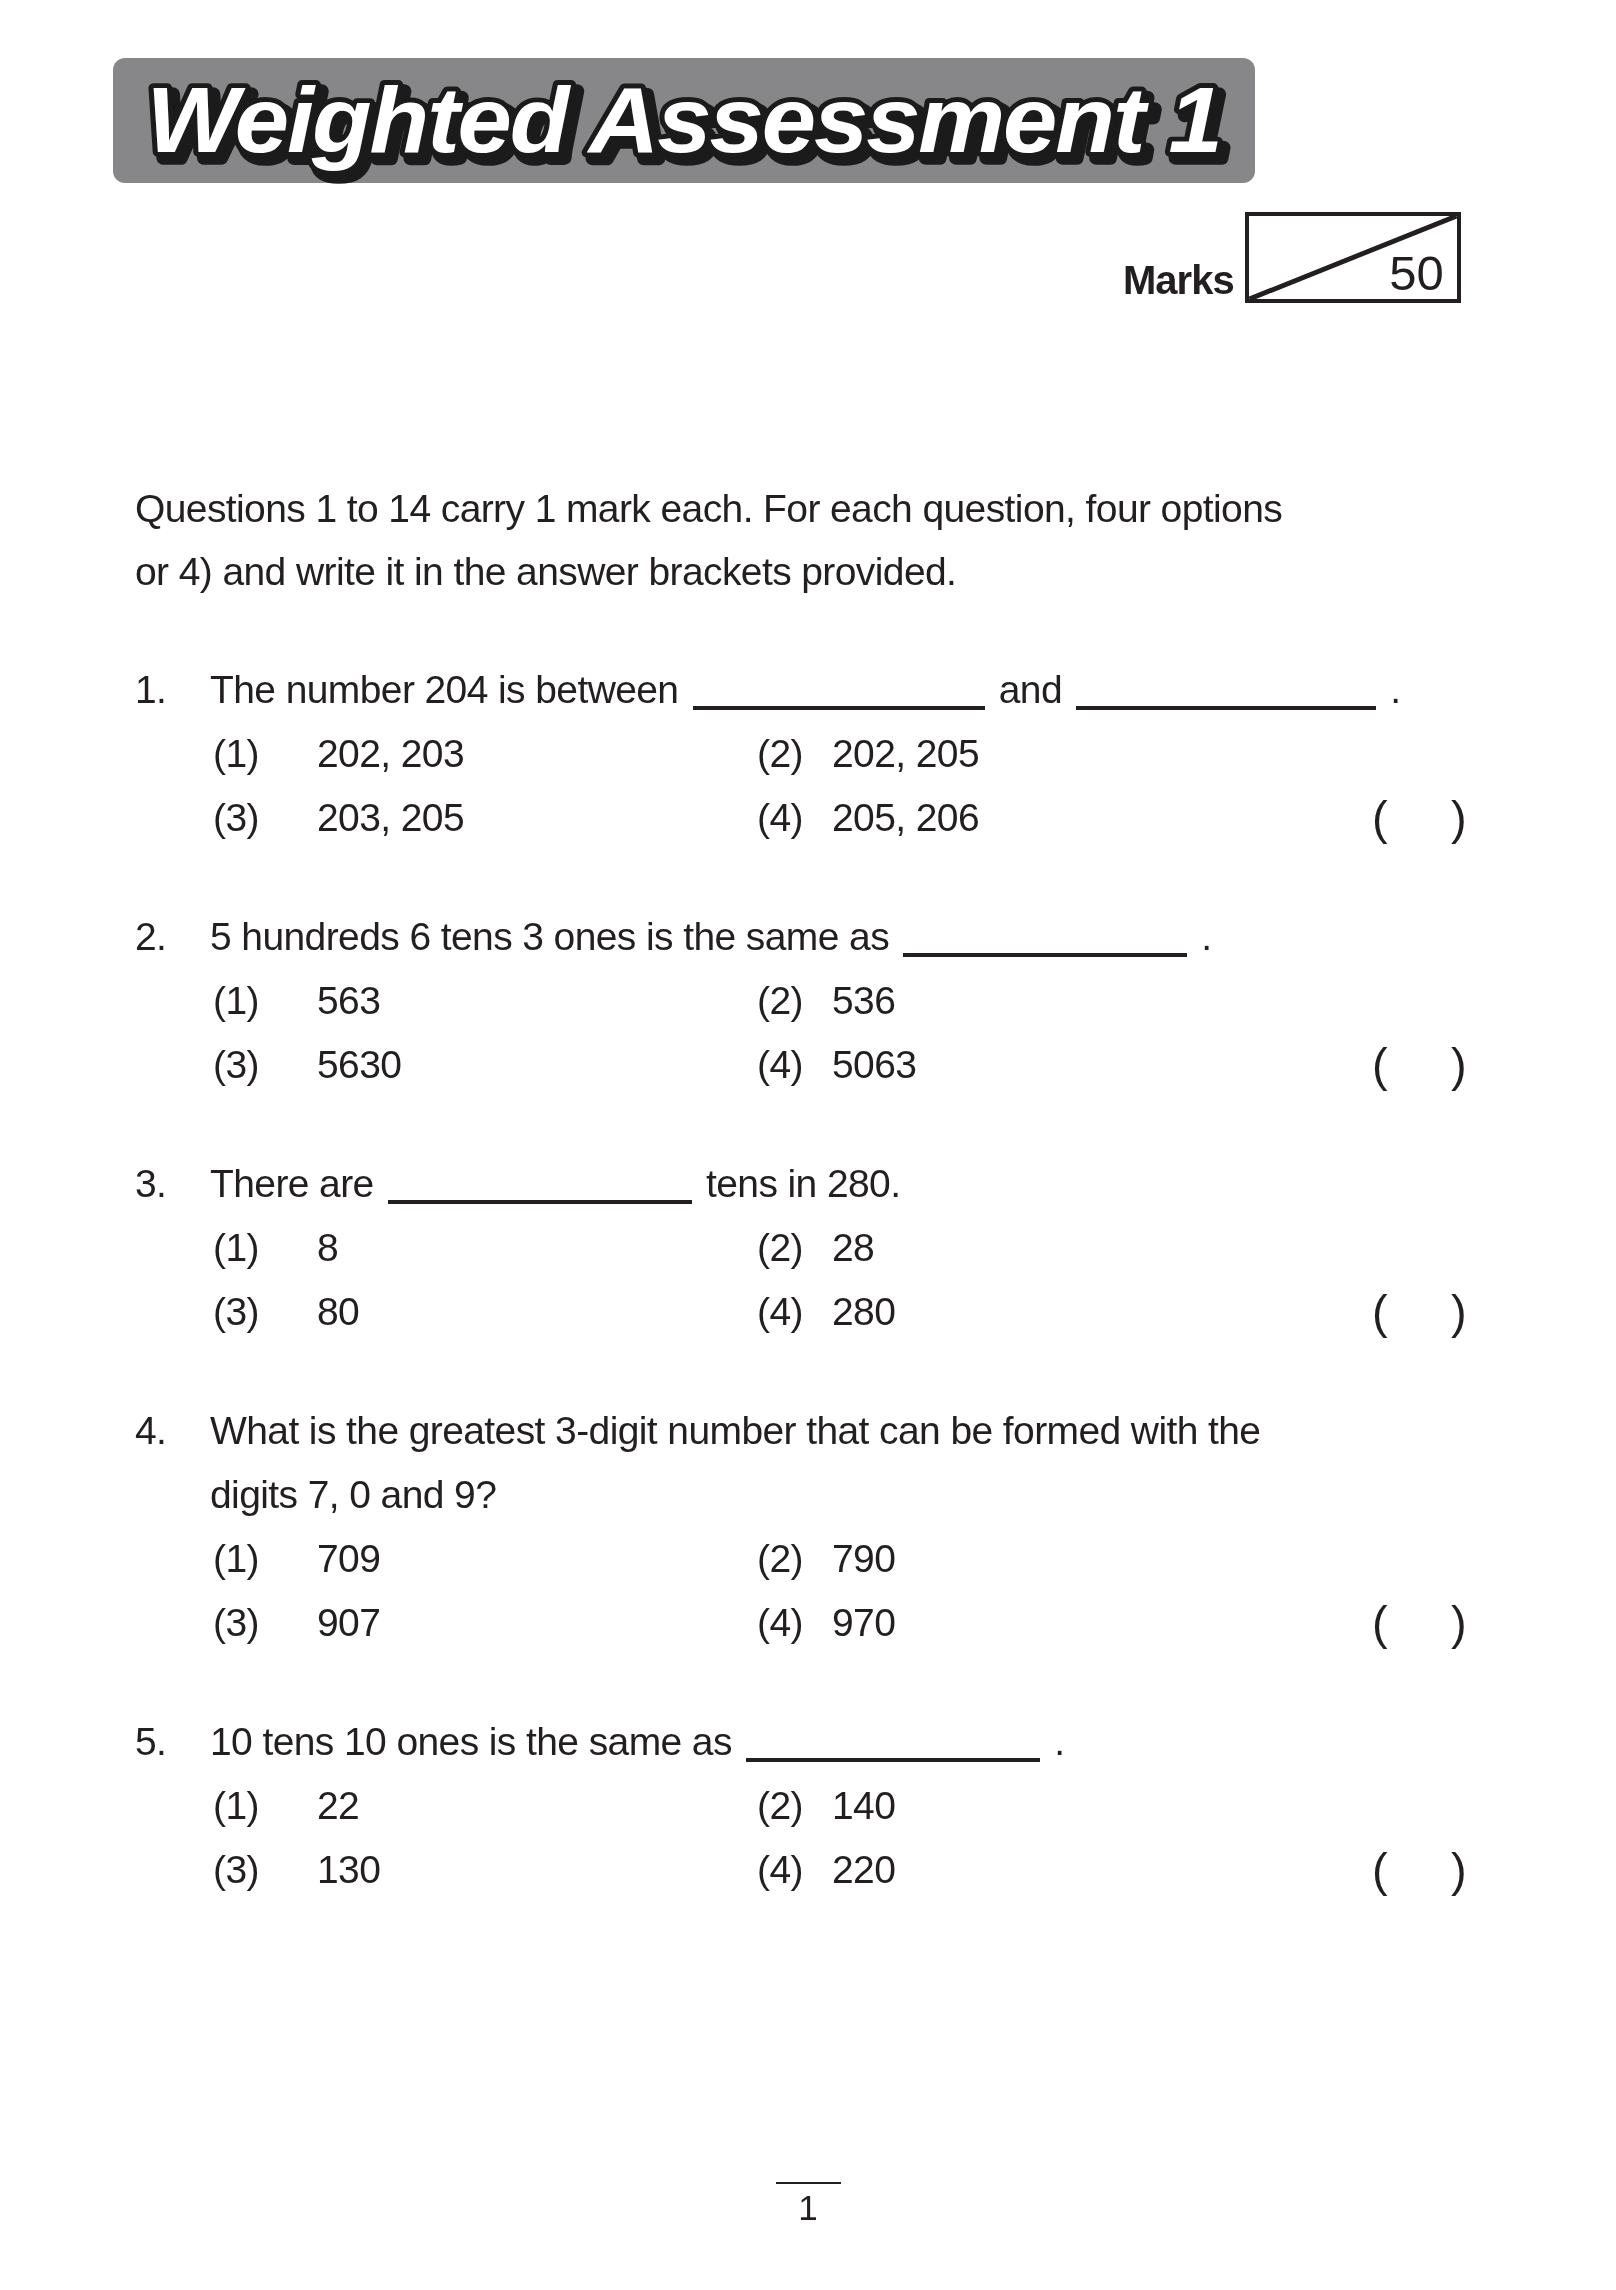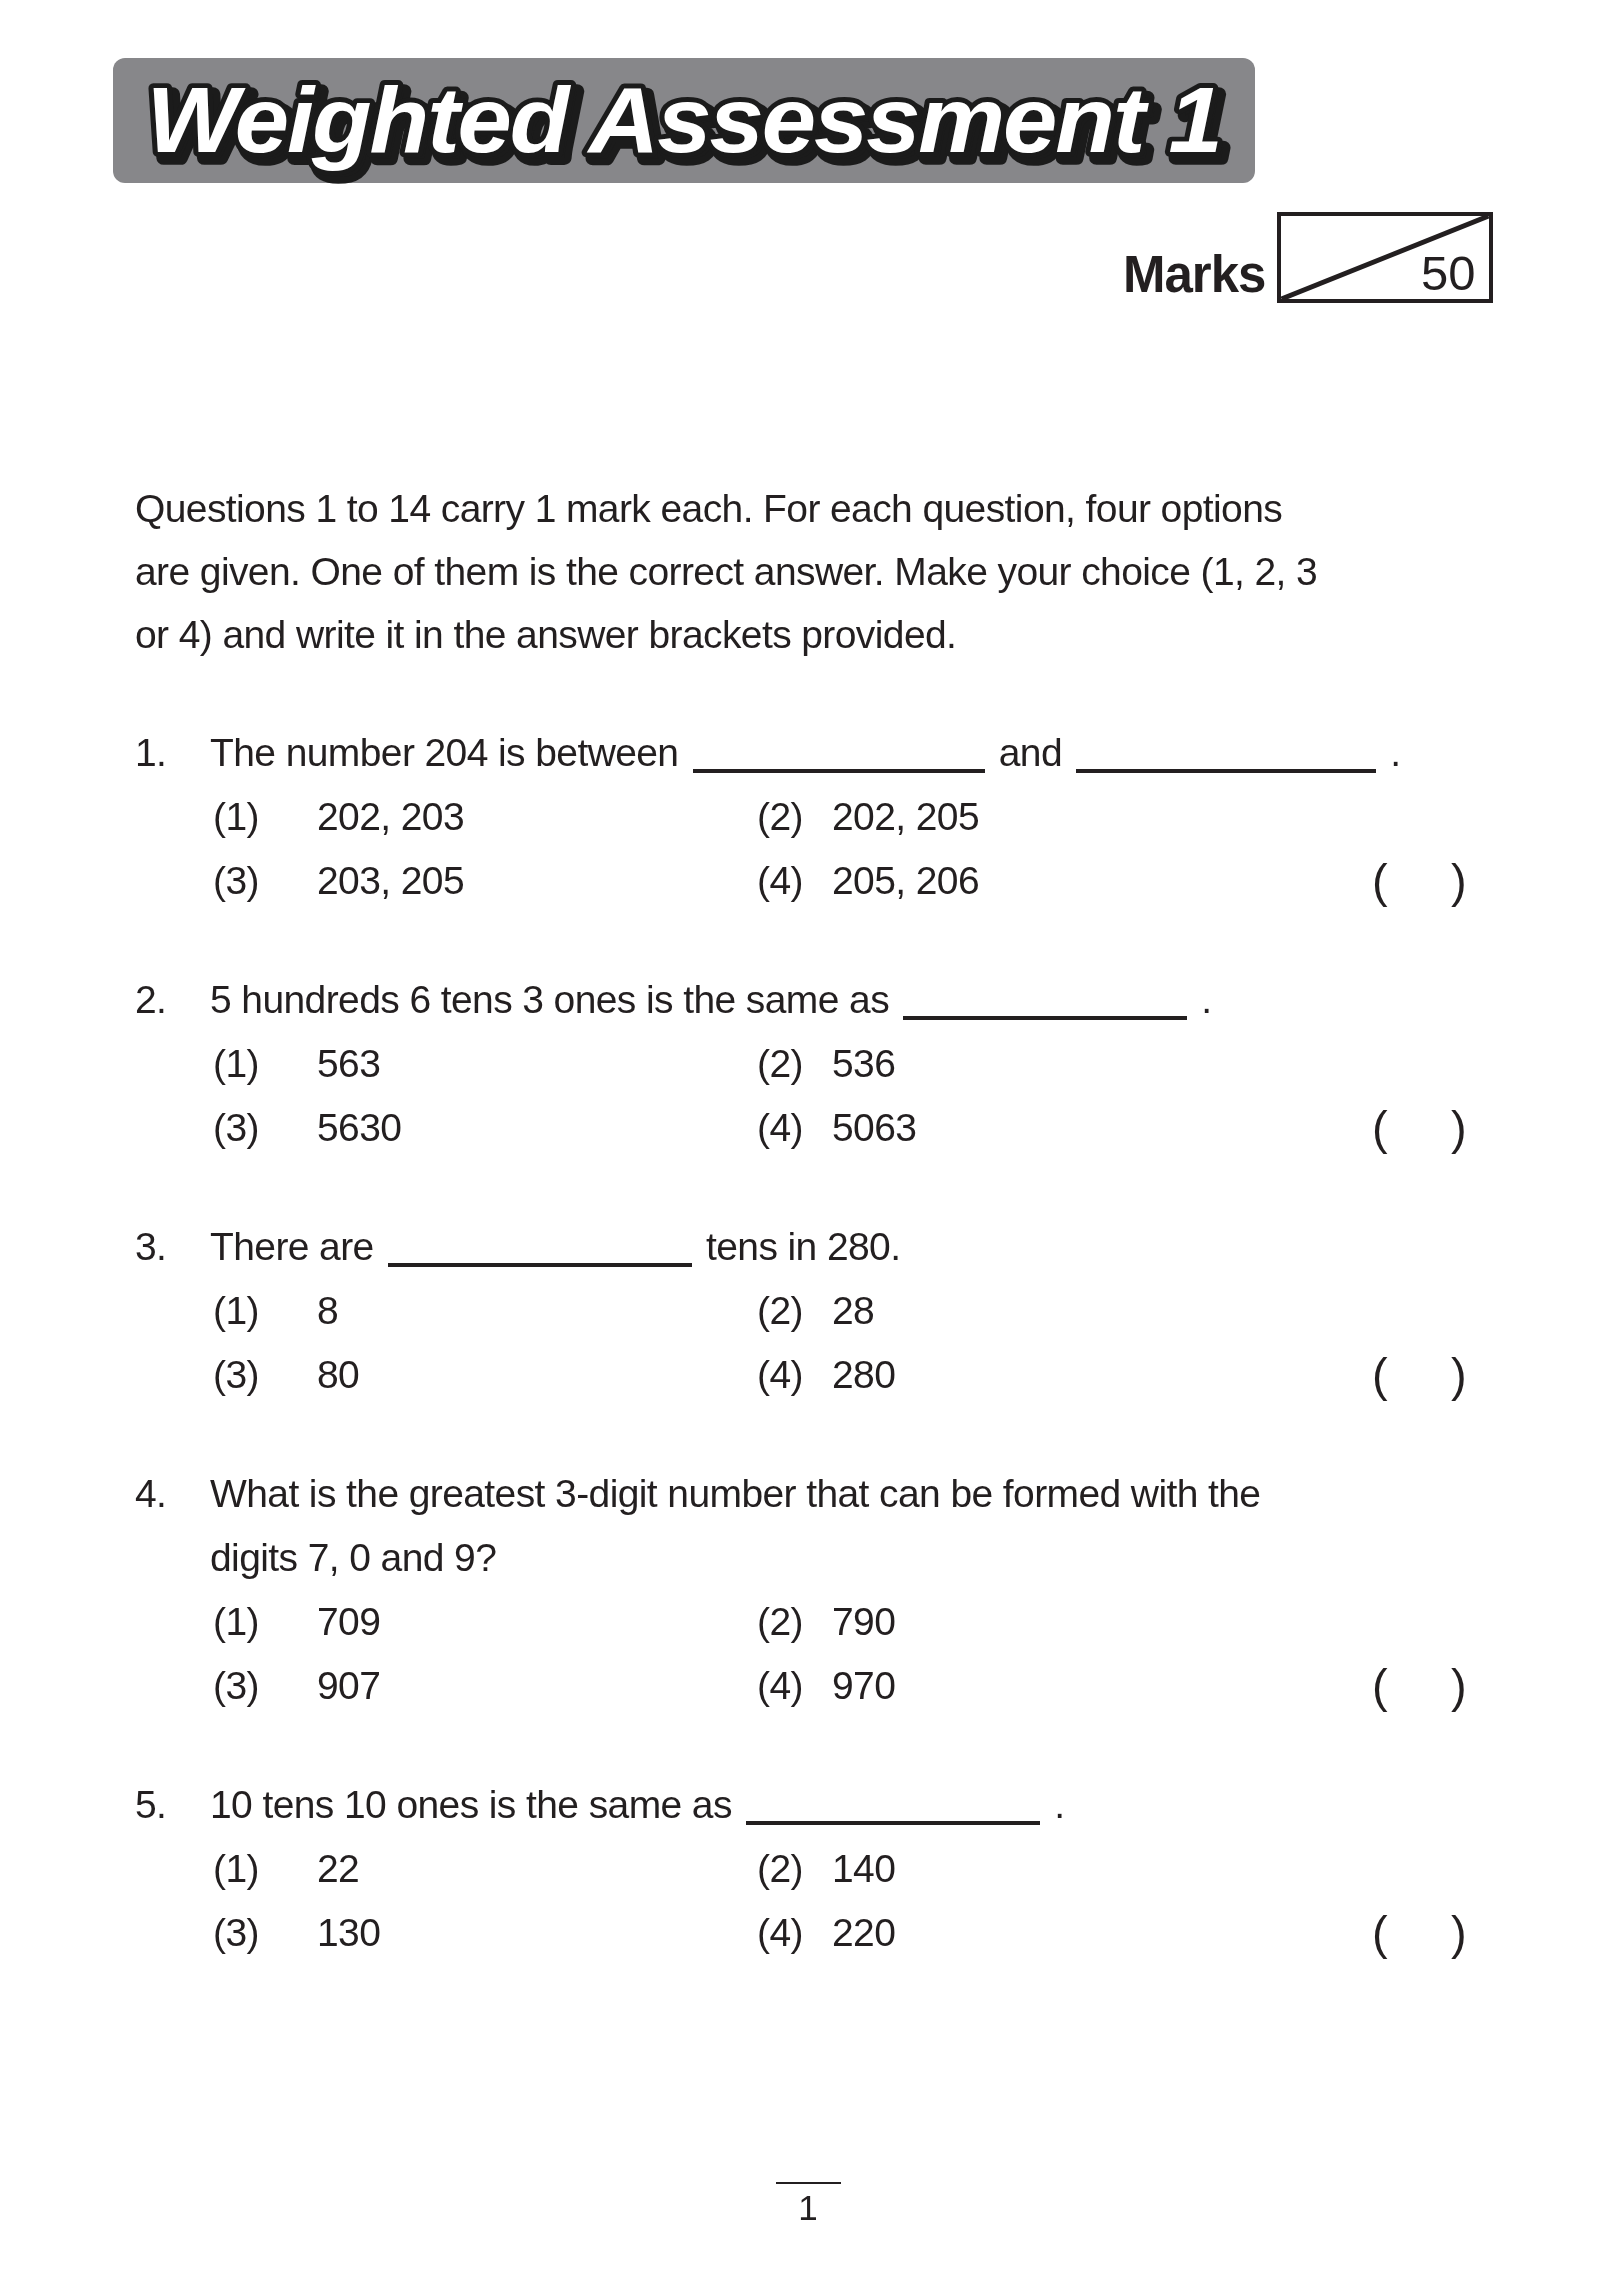--- a/index.html
+++ b/index.html
@@ -36,21 +36,21 @@
     paint-order:stroke; stroke-linejoin:round;
     letter-spacing:-2px;
   }
 
   
   .marks-row {
     position:absolute; top:212px; left:1123px;
     display:flex; align-items:flex-end; gap:11.8px;
   }
   .marks-label {
-    font-size:51px; font-weight:bold; line-height:1;
+    font-size:40px; font-weight:bold; line-height:1;
     letter-spacing:-1px; padding-bottom:2.9px;
   }
   .marks-box {
     position:relative; width:208px; height:83px;
     border:4.9px solid #231f20; background:#fff;
   }
   .marks-box svg { position:absolute; top:0; left:0; }
   .marks-total {
     position:absolute; right:13.7px; bottom:1px;
     font-size:49px; line-height:1;
@@ -113,21 +113,20 @@
         <line x1="0" y1="85" x2="212" y2="0" stroke="#231f20" stroke-width="5"></line>
       </svg>
       <span class="marks-total">50</span>
     </div>
   </div>
 
   <div class="content">
 
     <div class="instructions">
       <div>Questions 1 to 14 carry 1 mark each. For each question, four options</div>
-      <div>are given. One of them is the correct answer. Make your choice (1, 2, 3</div>
       <div>or 4) and write it in the answer brackets provided.</div>
     </div>
 
     <div class="questions">
         <div class="question">
           <div class="q-stem-row">
             <span class="q-num">1.</span>
             <div class="q-stem"><span>The number 204 is between</span> <span class="blank" style="width: 292px;"></span> <span>and</span> <span class="blank" style="width: 300px;"></span> <span>.</span> </div>
           </div>
           <div class="opt-row">

